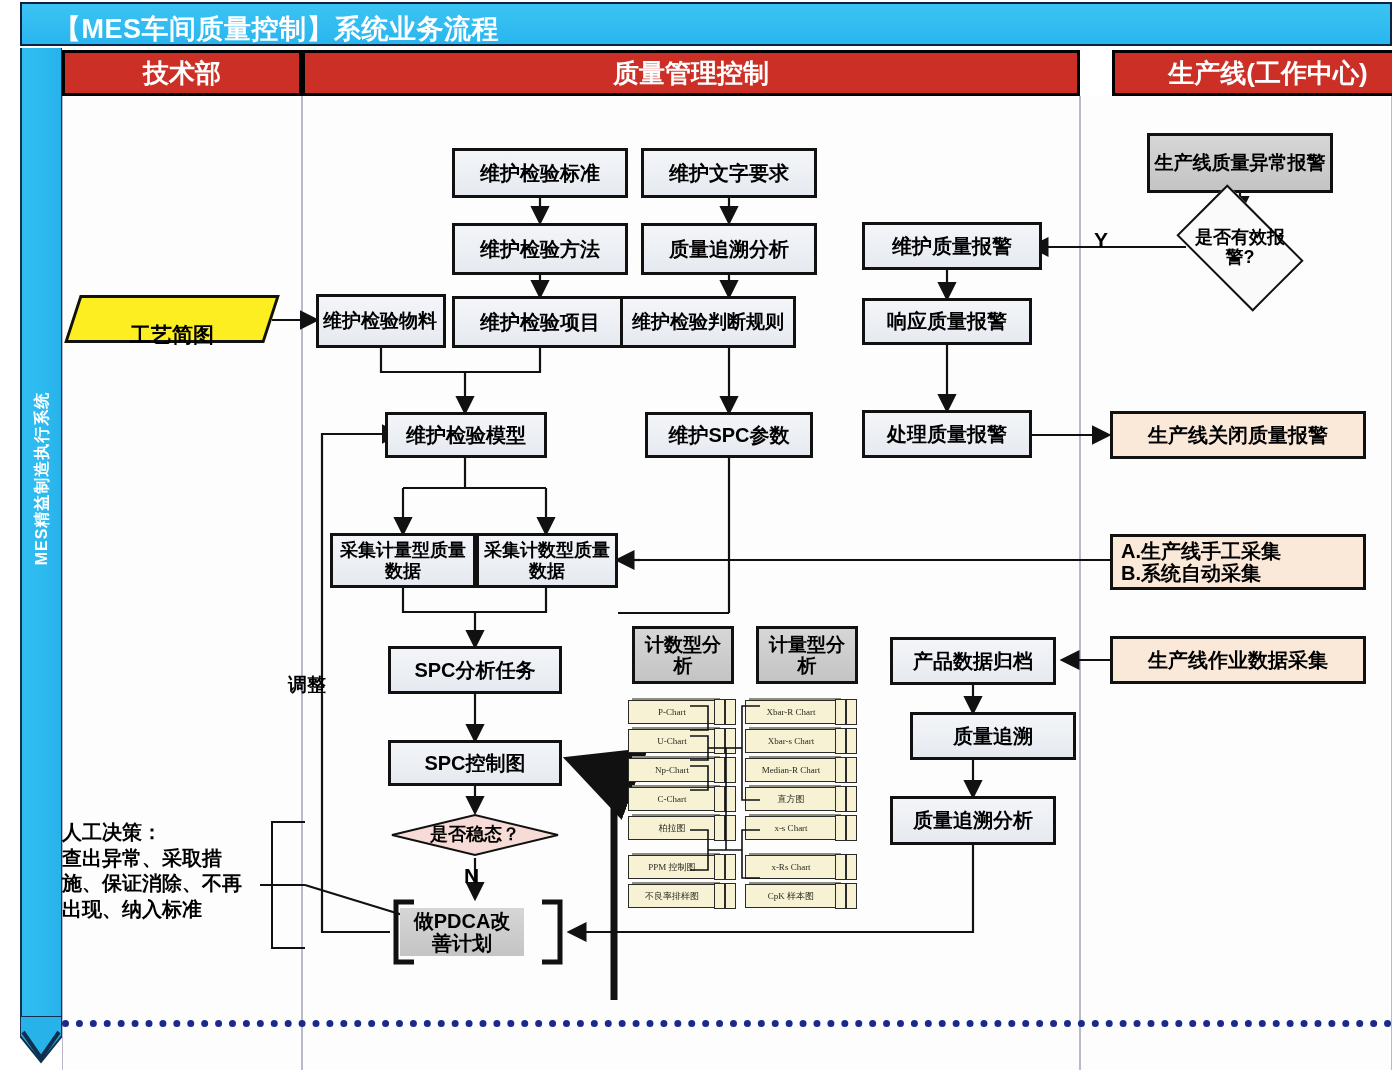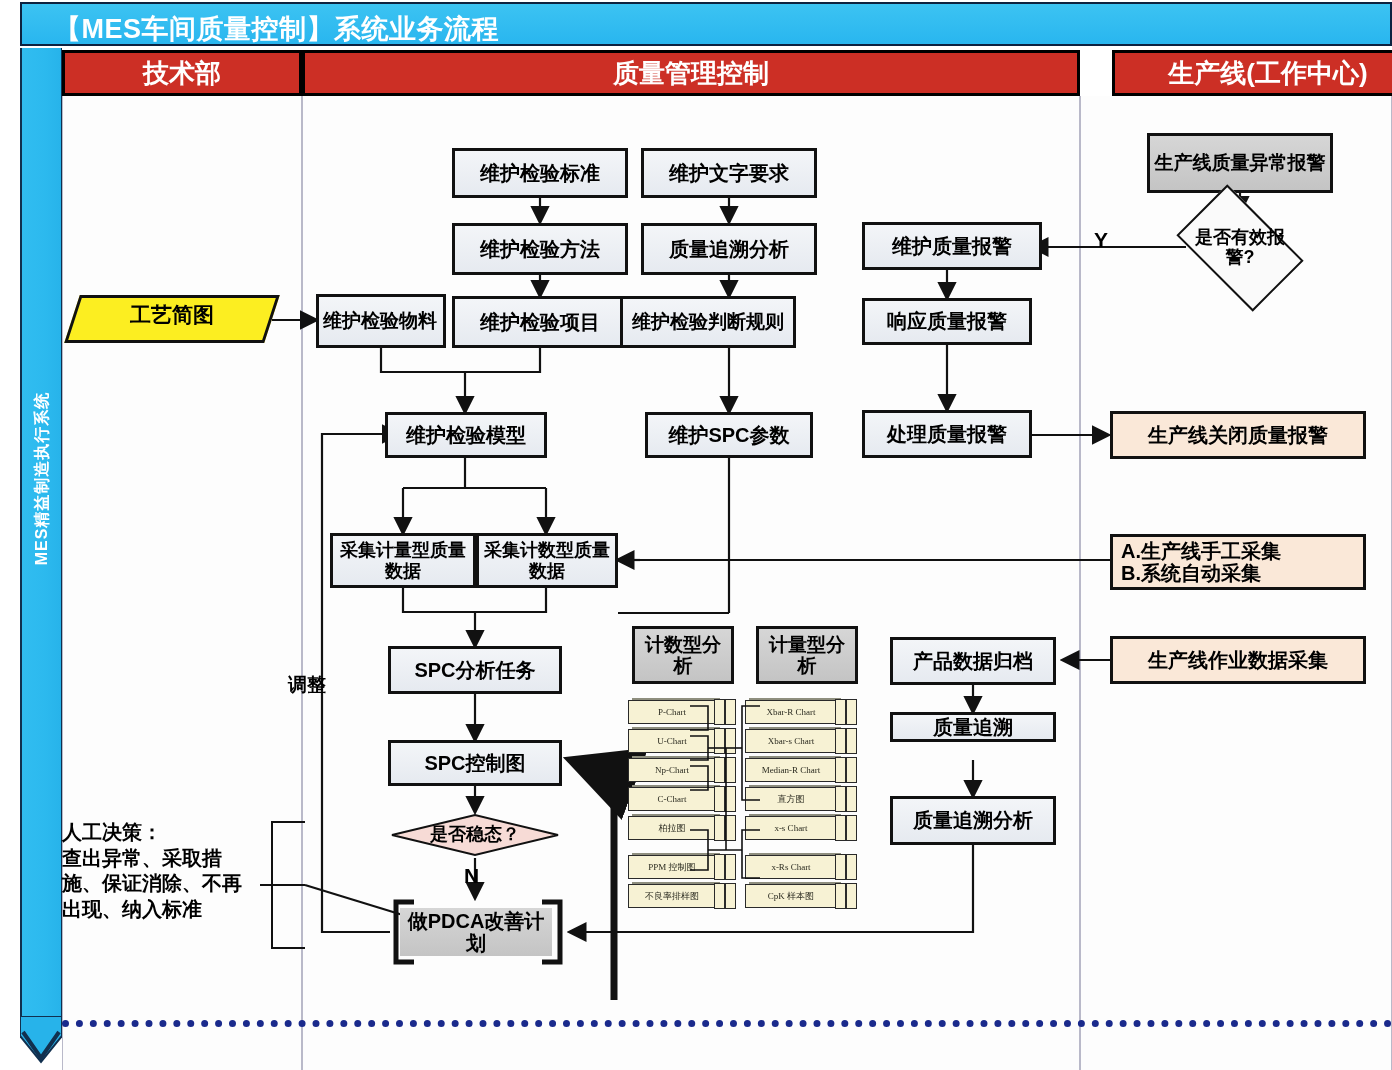--- a/index.html
+++ b/index.html
@@ -52,21 +52,21 @@
   .n-white{background:#fafafa;}
 
   .fs20{font-size:20px;}
   .fs19{font-size:19px;}
   .fs18{font-size:18px;}
 
   
   #proc-diagram{position:absolute;left:72px;top:295px;width:200px;height:48px;
     background:#fcee21;border:3px solid #111;
     transform:skewX(-18deg);box-sizing:border-box;}
-  #proc-diagram-label{position:absolute;left:72px;top:287px;width:200px;height:56px;
+  #proc-diagram-label{position:absolute;left:72px;top:307px;width:200px;height:56px;
     display:flex;align-items:center;justify-content:center;
     font-size:21px;font-weight:bold;color:#000;}
 
   
   .diamond{position:absolute;display:flex;align-items:center;justify-content:center;
     text-align:center;font-weight:bold;}
   .diamond .dshape{position:absolute;inset:0;transform:rotate(45deg);
     border:2px solid #111;box-sizing:border-box;}
   .diamond .dtext{position:relative;z-index:2;line-height:1.1;}
 
@@ -283,21 +283,21 @@
   <span>SPC控制图</span>
 </div>
 
 <div class="diamond fs18" style="left:388px;top:812px;width:174px;height:46px;">
   <svg style="position:absolute;left:0;top:0" width="174" height="46">
     <polygon points="4,23 87,3 170,23 87,43" fill="#f7dbd6" stroke="#111" stroke-width="2"></polygon>
   </svg>
   <div class="dtext">是否稳态？</div>
 </div>
 
-<div class="node n-darkgrey fs20" style="left:400px;top:908px;width:152px;height:48px;border:none;">
+<div class="node n-darkgrey fs20" style="left:400px;top:908px;width:124px;height:48px;border:none;">
   <span>做PDCA改善计划</span>
 </div>
 <svg style="position:absolute;left:390px;top:898px;" width="176" height="72">
   <g stroke="#111" stroke-width="5" fill="none">
     <polyline points="24,4 6,4 6,64 24,64"></polyline>
     <polyline points="152,4 170,4 170,64 152,64"></polyline>
   </g>
 </svg>
 
 <div class="node n-darkgrey fs19" style="left:632px;top:626px;width:102px;height:58px;">
@@ -407,21 +407,21 @@
     <line x1="36" y1="48" x2="36" y2="150"></line>
     <polyline points="0,130 18,130 18,170 0,170"></polyline>
     <polyline points="70,130 52,130 52,178 70,178"></polyline>
     <line x1="18" y1="150" x2="52" y2="150"></line>
   </g>
 </svg>
 
 <div class="node n-grey fs20" style="left:890px;top:637px;width:166px;height:48px;">
   <span>产品数据归档</span>
 </div>
-<div class="node n-grey fs20" style="left:890px;top:712px;width:166px;height:30px;">
+<div class="node n-grey fs20" style="left:910px;top:712px;width:166px;height:48px;">
   <span>质量追溯</span>
 </div>
 <div class="node n-grey fs20" style="left:890px;top:796px;width:166px;height:49px;">
   <span>质量追溯分析</span>
 </div>
 <div class="node n-orange fs20" style="left:1110px;top:636px;width:256px;height:48px;">
   <span>生产线作业数据采集</span>
 </div>
 
 <div id="adjust-label">调整</div>

